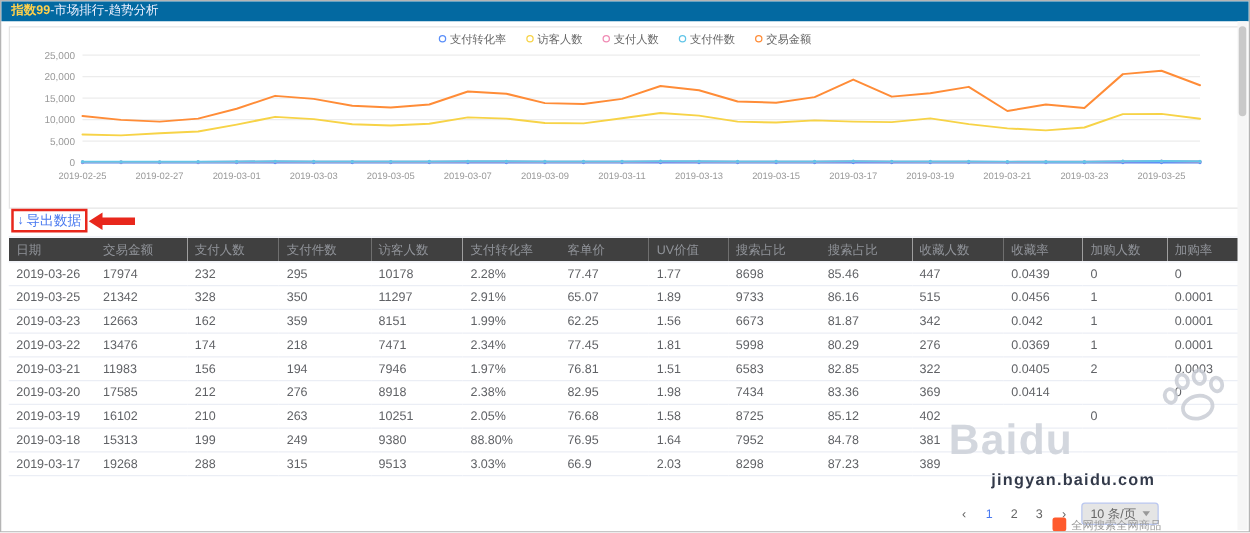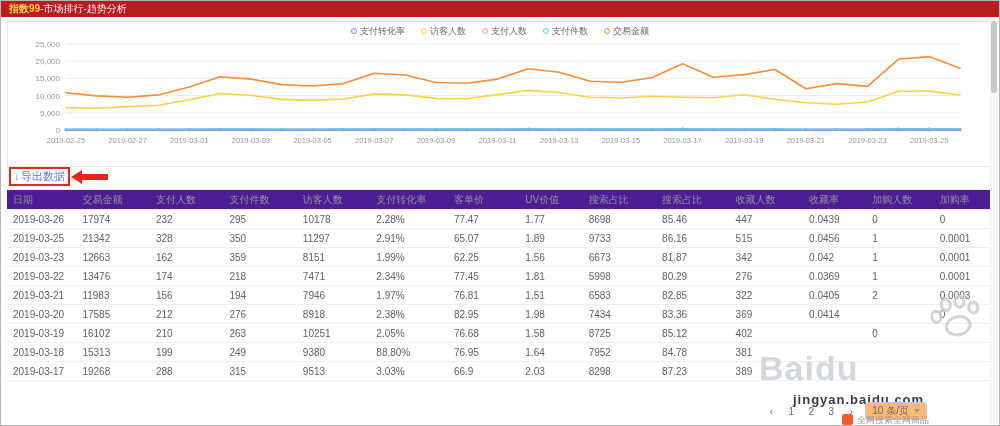--- a/index.html
+++ b/index.html
@@ -1,21 +1,21 @@
 <!DOCTYPE html>
 <html><head>
 <meta charset="utf-8">
 <style>
   * { margin:0; padding:0; box-sizing:border-box; }
   html,body { width:1000px; height:426px; overflow:hidden; }
   body { font-family:"Liberation Sans","DejaVu Sans",sans-serif; background:#fff; }
   .page { position:relative; width:1000px; height:426px; background:#fff; border:1px solid #b5b5b5; overflow:hidden; }
 
   
-  .topbar { position:absolute; left:0; top:0; width:100%; height:16px; background:#b91c1c; color:#fff;
+  .topbar { position:absolute; left:0; top:0; width:100%; height:16px; background:#0369a1; color:#fff;
             font-size:10px; line-height:16px; padding-left:8px; }
   .topbar .brand { color:#ffd04b; font-weight:bold; }
   .topbar .rest { color:#eef1ff; }
 
   
   .chart-card { position:absolute; left:6px; top:20px; width:986px; height:146px; border:1px solid #e5e5e5; background:#fff; }
   .legend { position:absolute; left:0; top:2px; width:100%; height:14px; display:flex; justify-content:center; gap:16px;
             font-size:9px; color:#666; align-items:center; }
   .legend-item { display:flex; align-items:center; gap:3px; cursor:pointer; }
   .legend-marker { width:6px; height:6px; border-radius:50%; border:1.5px solid; background:#fff; display:inline-block; }
@@ -27,39 +27,39 @@
   .export-link { color:#4a7af0; font-size:11px; text-decoration:none; display:flex; align-items:center; gap:2px; cursor:pointer; }
   .dl-icon { font-size:10px; color:#4a7af0; }
   .red-arrow { position:relative; width:40px; height:14px; margin-left:1px; }
   .red-arrow::before { content:''; position:absolute; left:0; top:0; border-top:7px solid transparent;
                        border-bottom:7px solid transparent; border-right:11px solid #e8271c; }
   .red-arrow::after { content:''; position:absolute; left:10px; top:4px; width:27px; height:6px; background:#e8271c; }
 
   
   .data-table { position:absolute; left:6px; top:188px; width:986px; border-collapse:collapse; table-layout:fixed;
                 font-size:10px; border-top:1px solid #ebeef5; }
-  .data-table th { background:#4c1d95; color:#909399; font-weight:normal; text-align:left; height:20px;
+  .data-table th { background:#404040; color:#909399; font-weight:normal; text-align:left; height:20px;
                    padding:0 6px; border-bottom:1px solid #ebeef5; white-space:nowrap; overflow:hidden; }
   .data-table td { color:#606266; height:19px; padding:0 6px; border-bottom:1px solid #ebeef5;
                    white-space:nowrap; overflow:hidden; }
 
   
   .pagination { position:absolute; top:401px; right:72px; display:flex; align-items:center; gap:8px;
                 font-size:10px; color:#666; }
   .page-btn { min-width:12px; text-align:center; cursor:pointer; color:#666; }
   .page-btn.active { color:#4a7af0; }
-  .page-size { border:1px solid #b9c6ef; border-radius:3px; padding:1px 6px; background:#fdba74; display:flex;
+  .page-size { border:1px solid #b9c6ef; border-radius:3px; padding:1px 6px; background:#e5e5e5; display:flex;
                align-items:center; gap:5px; cursor:pointer; color:#666; }
   .caret-down { width:0; height:0; border-left:3px solid transparent; border-right:3px solid transparent;
                 border-top:4px solid #999; display:inline-block; }
 
   
   .watermark { position:absolute; left:758px; top:298px; width:240px; pointer-events:none; opacity:.85; }
   .wm-paw { position:absolute; right:14px; top:-6px; transform:rotate(-14deg); }
-  .wm-row { display:flex; align-items:flex-start; gap:4px; margin-top:50px; }
+  .wm-row { display:flex; align-items:flex-start; gap:4px; margin-top:34px; }
   .wm-en { font-size:34px; font-weight:bold; color:#ccd1d9; letter-spacing:1px; }
   .wm-cn { font-size:29px; font-weight:bold; color:#ffa63d; }
   .wm-url { margin-top:4px; margin-left:34px; font-size:13px; font-weight:bold; color:#0f172a; letter-spacing:1px; }
 
   
   .footer-note { position:absolute; right:70px; bottom:-2px; display:flex; align-items:flex-start; gap:4px;
                  font-size:9px; color:#999; }
   .footer-icon { width:11px; height:11px; border-radius:2px; background:#ff5a2d; display:inline-block; }
 
   

